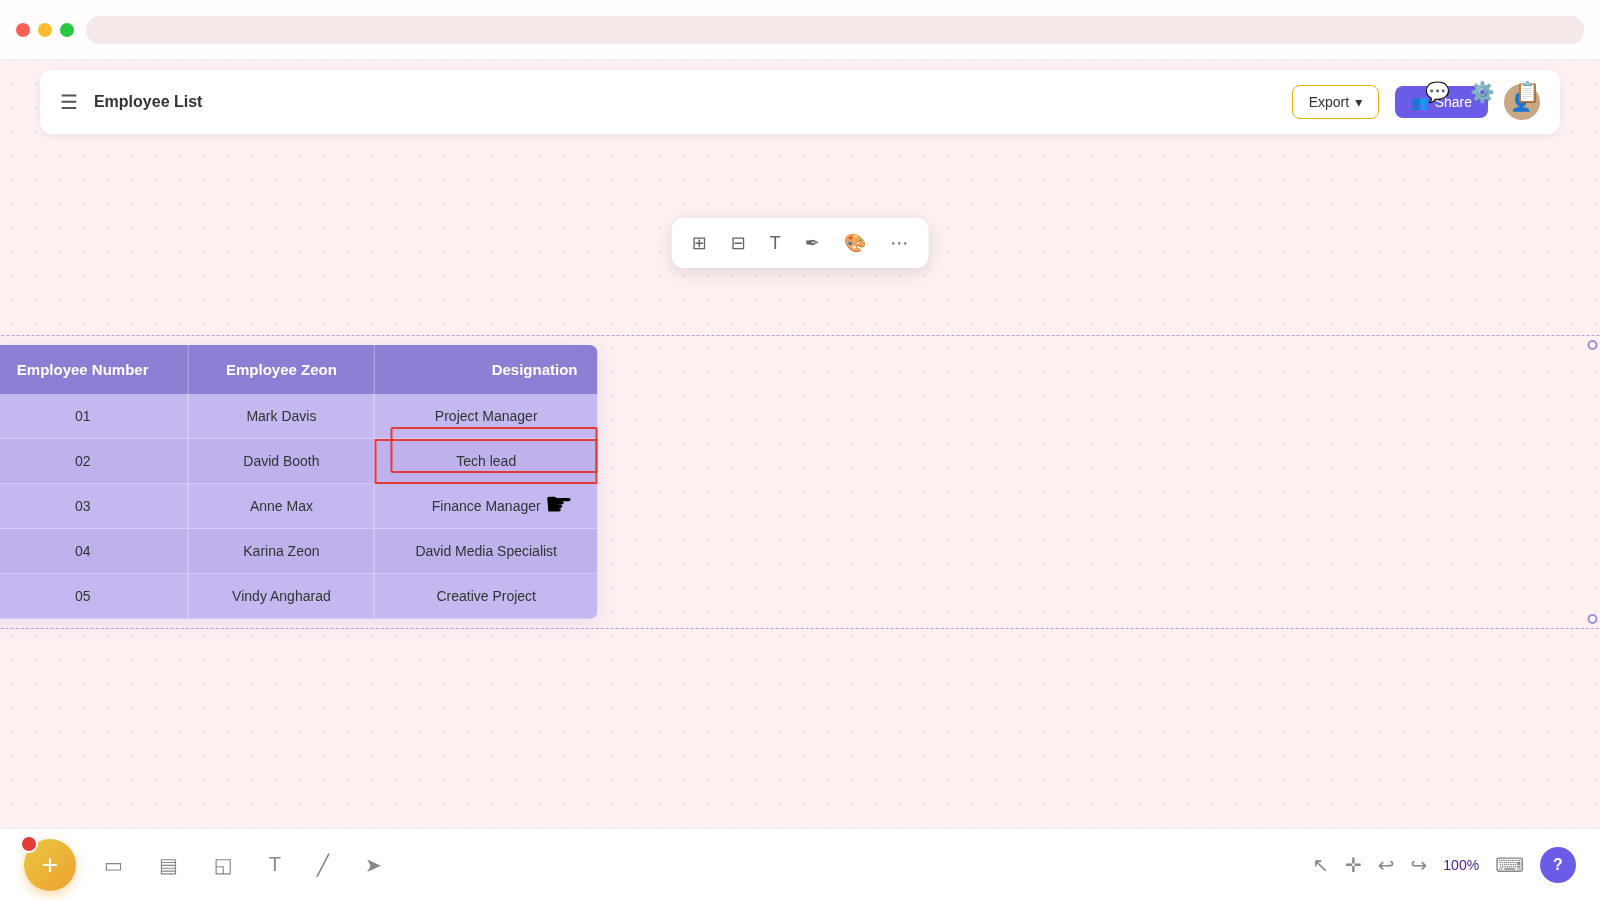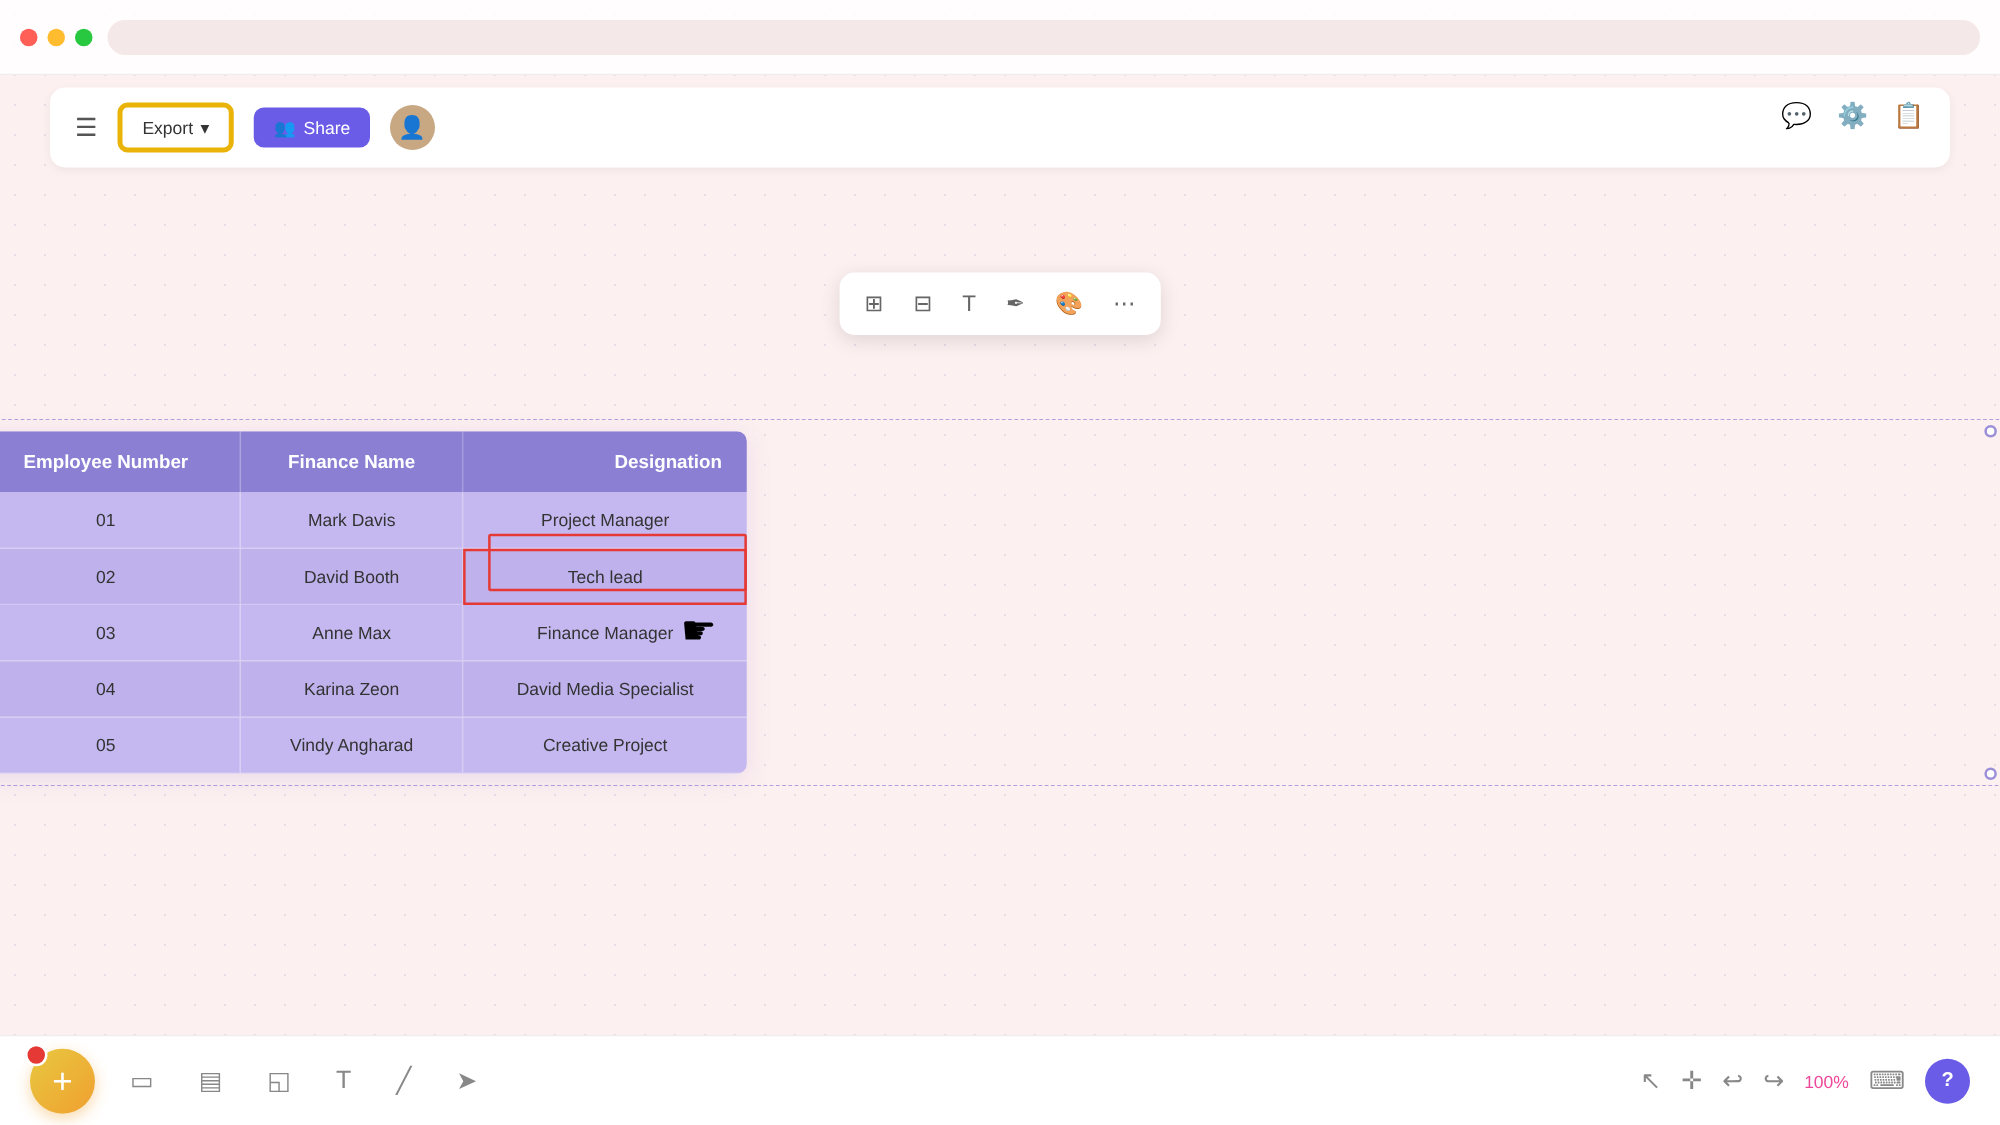--- a/index.html
+++ b/index.html
@@ -84,21 +84,21 @@
 
     .doc-title {
       font-size: 16px;
       font-weight: 600;
       color: #333;
       flex: 1;
     }
 
     .btn-export {
       background: white;
-      border: 4px solid #eab308;
+      border: 1px solid #eab308;
       border-radius: 8px;
       padding: 8px 16px;
       font-size: 14px;
       cursor: pointer;
       display: flex;
       align-items: center;
       gap: 6px;
       color: #333;
     }
 
@@ -321,21 +321,21 @@
 
     .bottom-right-tools {
       margin-left: auto;
       display: flex;
       align-items: center;
       gap: 16px;
     }
 
     .zoom-label {
       font-size: 14px;
-      color: #ec4899;
+      color: #4c1d95;
       font-weight: 500;
     }
 
     .bottom-right-icon {
       font-size: 20px;
       color: #888;
       cursor: pointer;
     }
 
     .help-btn {
@@ -369,20 +369,21 @@
   <div class="traffic-lights">
     <div class="traffic-light tl-red"></div>
     <div class="traffic-light tl-yellow"></div>
     <div class="traffic-light tl-green"></div>
   </div>
   <div class="top-search"></div>
 </div>
 
 <div class="header">
   <span class="menu-icon">☰</span>
+  <span class="doc-title">Employee List</span>
   <button class="btn-export">
     <span>Export</span>
     <span>▾</span>
   </button>
   <button class="btn-share">
     <span>👥</span>
     <span>Share</span>
   </button>
   <div class="avatar">👤</div>
 </div>
@@ -408,21 +409,21 @@
     <div class="selection-border"></div>
 
     <div class="selection-handle handle-tr"></div>
 
     <div class="selection-handle handle-br"></div>
 
     <table class="employee-table">
       <thead>
         <tr>
           <th>Employee Number</th>
-          <th>Finance Name</th>
+          <th>Employee Zeon</th>
           <th>Designation</th>
         </tr>
       </thead>
       <tbody id="table-body">
       <tr>
             <td>01</td>
             <td>Mark Davis</td>
             <td>Project Manager</td>
           </tr>
           <tr>

